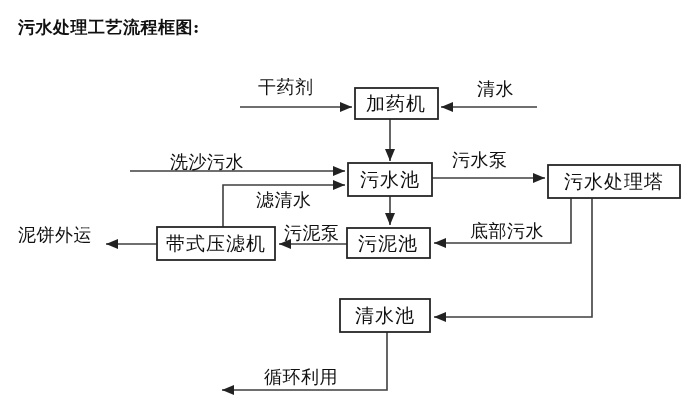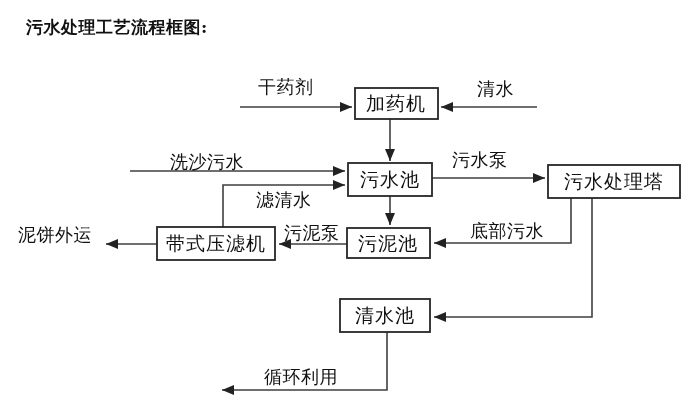--- a/index.html
+++ b/index.html
@@ -17,21 +17,20 @@
   }
   .title {
     position: absolute;
     left: 18px;
     top: 16px;
     font-size: 17px;
     font-weight: bold;
     color: #111111;
     letter-spacing: 0.5px;
     white-space: nowrap;
-    margin-left: 8px;
   }
   svg.flow {
     position: absolute;
     left: 0;
     top: 0;
   }
   .node-rect {
     fill: #ffffff;
     stroke: #262626;
     stroke-width: 1.8;

